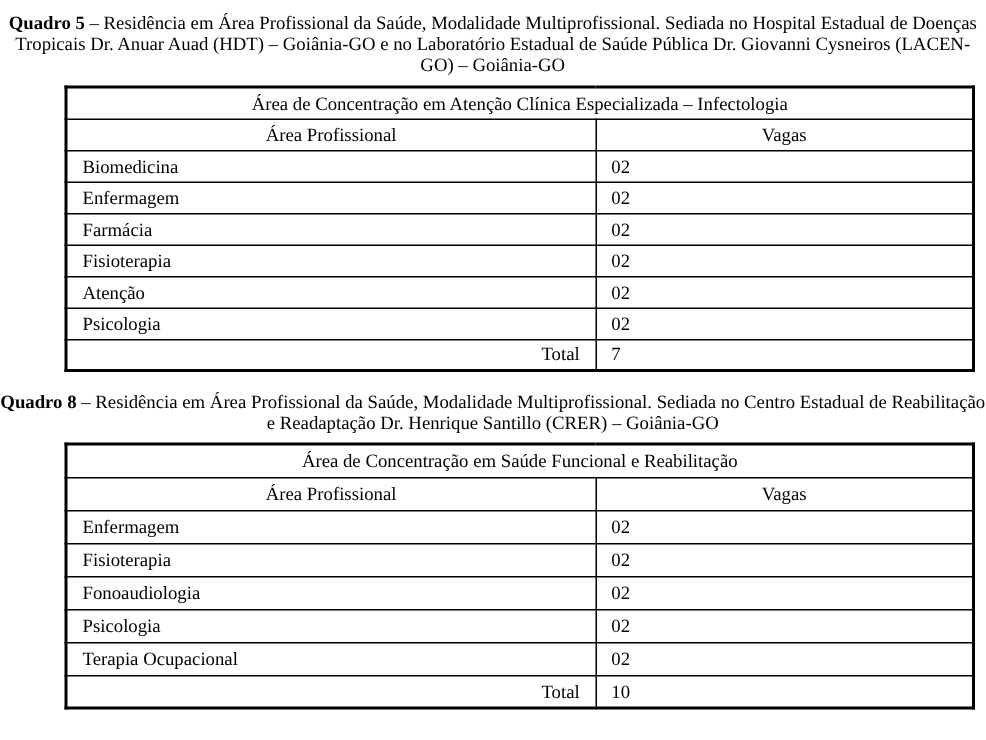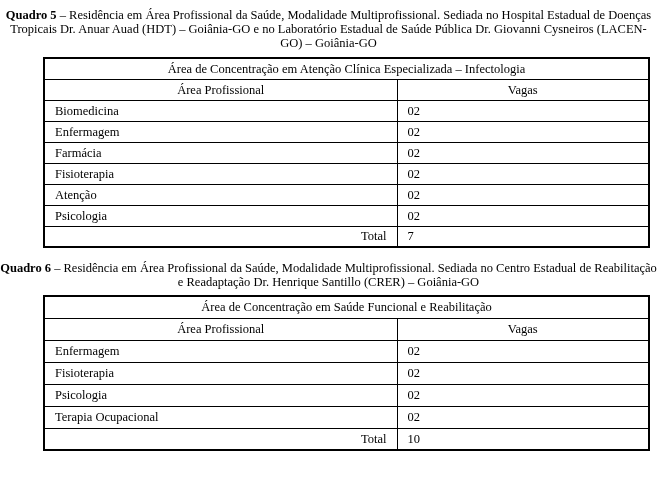--- a/index.html
+++ b/index.html
@@ -92,21 +92,21 @@
     <td class="area-cell">Psicologia</td>
     <td class="vagas-cell">02</td>
   </tr>
   <tr>
     <td class="total-label">Total</td>
     <td class="vagas-cell">7</td>
   </tr>
 </tbody>
   </table>
 
-<p class="caption caption-2"><span class="q-label">Quadro 6</span> <span>– Residência em Área Profissional da Saúde, Modalidade Multiprofissional. Sediada no Centro Estadual de Reabilitação e Readaptação Dr. Henrique Santillo (CRER) – Goiânia-GO</span></p>
+<p class="caption caption-2"><span class="q-label">Quadro 8</span> <span>– Residência em Área Profissional da Saúde, Modalidade Multiprofissional. Sediada no Centro Estadual de Reabilitação e Readaptação Dr. Henrique Santillo (CRER) – Goiânia-GO</span></p>
 
 <table class="table-2">
   <colgroup>
       <col class="c-area">
       <col class="c-vagas">
     </colgroup>
   <tbody>
       <tr>
     <td colspan="2" class="concentration">Área de Concentração em Saúde Funcional e Reabilitação</td>
   </tr>
@@ -116,20 +116,24 @@
   </tr>
   <tr>
     <td class="area-cell">Enfermagem</td>
     <td class="vagas-cell">02</td>
   </tr>
   <tr>
     <td class="area-cell">Fisioterapia</td>
     <td class="vagas-cell">02</td>
   </tr>
   <tr>
+    <td class="area-cell">Fonoaudiologia</td>
+    <td class="vagas-cell">02</td>
+  </tr>
+  <tr>
     <td class="area-cell">Psicologia</td>
     <td class="vagas-cell">02</td>
   </tr>
   <tr>
     <td class="area-cell">Terapia Ocupacional</td>
     <td class="vagas-cell">02</td>
   </tr>
   <tr>
     <td class="total-label">Total</td>
     <td class="vagas-cell">10</td>

